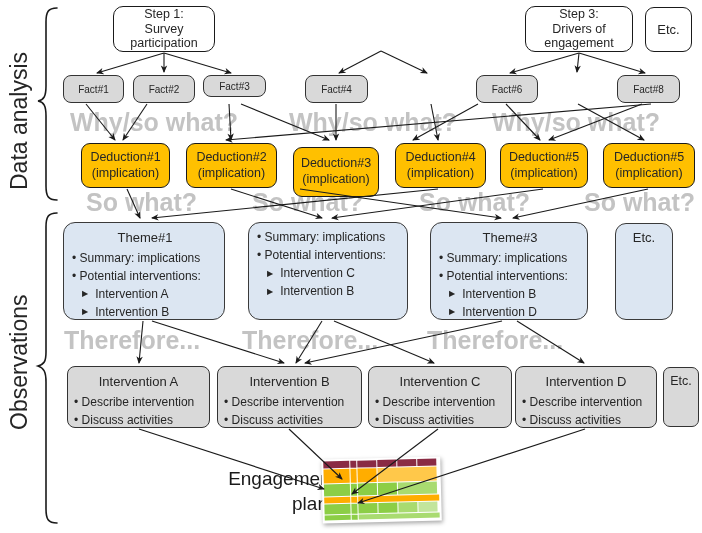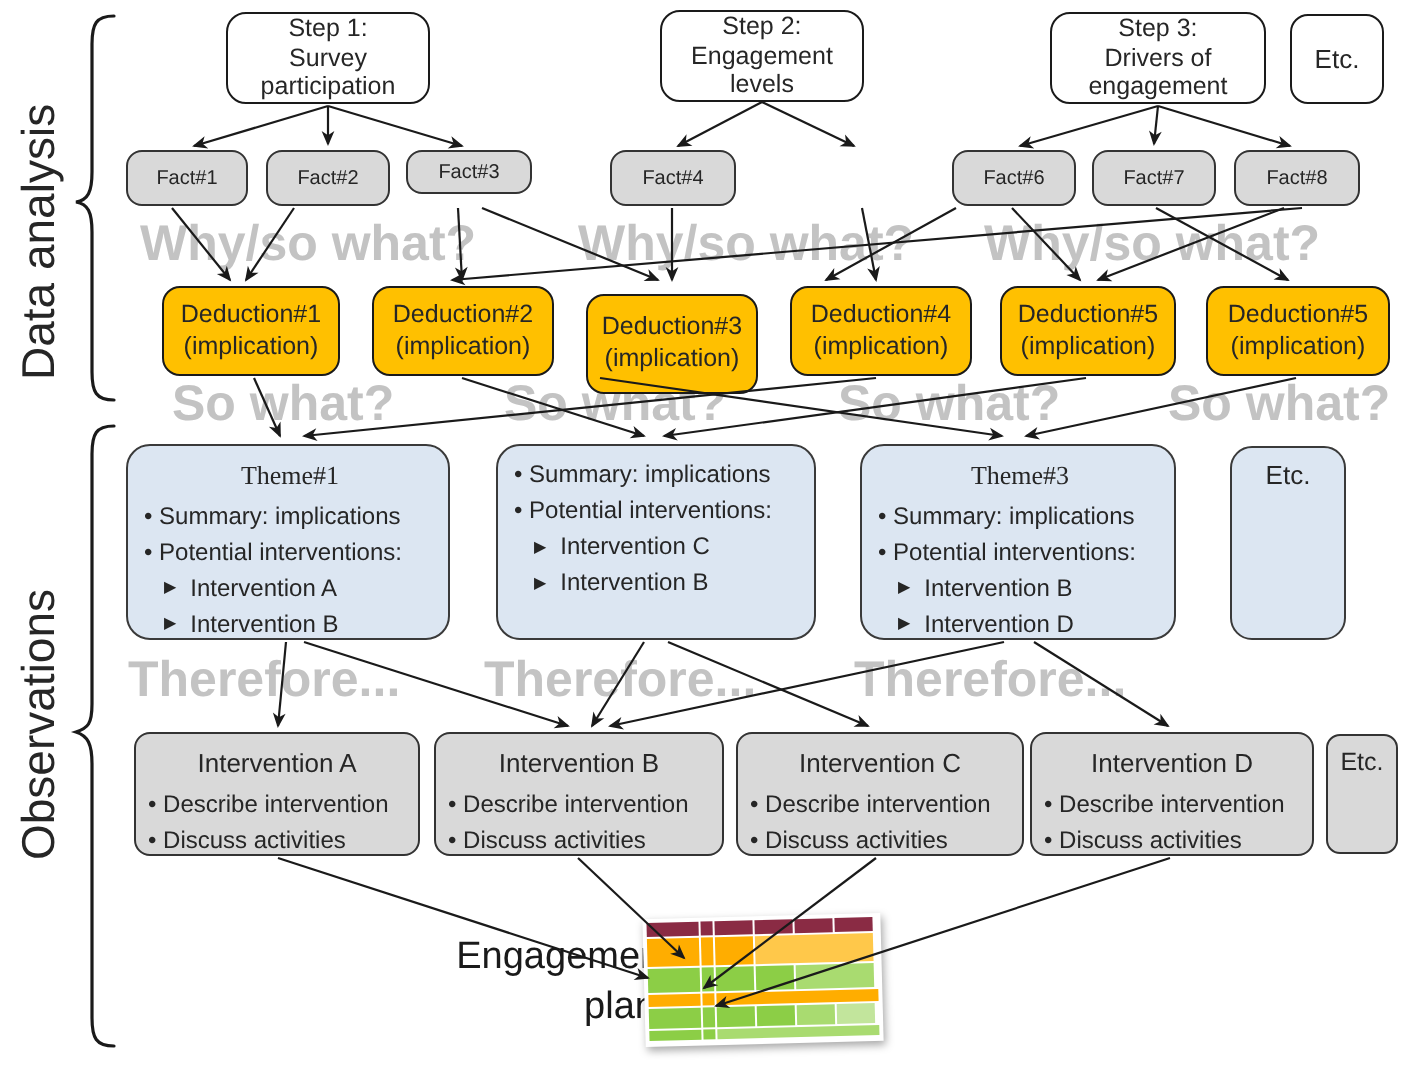--- a/index.html
+++ b/index.html
@@ -13,21 +13,21 @@
   .ded{background:#ffc000;border:1.4px solid #1a1a1a;border-radius:9px;
        font-size:12.5px;line-height:1.25;}
   .etc{background:#fff;border:1.4px solid #1a1a1a;border-radius:9px;font-size:13px;}
   .etc-blue{background:#dce6f2;border:1.4px solid #3a3a3a;border-radius:11px;
        font-size:13px;justify-content:flex-start;padding-top:6px;}
   .etc-gray{background:#d9d9d9;border:1.3px solid #333;border-radius:7px;
        font-size:12.5px;justify-content:flex-start;padding-top:6px;}
   .theme{background:#dce6f2;border:1.5px solid #3a3a3a;border-radius:12px;
          align-items:stretch;justify-content:flex-start;text-align:left;
          padding:5px 6px 4px 8px;font-size:12px;line-height:1.5;}
-  .theme .ttl{text-align:center;font-size:13px;margin-bottom:1px;font-family:Liberation Serif, serif;}
+  .theme .ttl{text-align:center;font-size:13px;margin-bottom:1px;}
   .brow::before{content:"• ";}
   .srow{padding-left:10px;}
   .srow::before{content:"▶";font-size:8px;margin-right:7px;vertical-align:1.5px;}
   .intv{background:#d9d9d9;border:1.3px solid #333;border-radius:8px;
         align-items:stretch;justify-content:flex-start;text-align:left;
         padding:5px 6px;font-size:12px;line-height:1.5;}
   .intv .ttl{text-align:center;font-size:13px;margin-bottom:1px;}
   .wm{position:absolute;font-weight:bold;font-size:25px;color:#c3c3c3;white-space:nowrap;}
   .vlabel{position:absolute;white-space:nowrap;font-size:23px;color:#262626;
           transform:rotate(-90deg);transform-origin:left top;}
@@ -56,34 +56,30 @@
   <div class="wm" style="left:64px;top:326px">Therefore...</div>
   <div class="wm" style="left:242px;top:326px">Therefore...</div>
   <div class="wm" style="left:427px;top:326px">Therefore...</div>
 
   <div class="vlabel" style="left:6px;top:190px">Data analysis</div>
   <div class="vlabel" style="left:6px;top:430px">Observations</div>
 
   <div class="box step" style="left:113px;top:6px;width:102px;height:46px">Step 1:
 Survey
 participation</div>
-  <div class="box step" style="left:330px;top:5px;width:102px;height:46px">Step 2:
-Engagement
-levels</div>
   <div class="box step" style="left:525px;top:6px;width:108px;height:46px">Step 3:
 Drivers of
 engagement</div>
   <div class="box etc" style="left:645px;top:7px;width:47px;height:45px">Etc.</div>
 
   <div class="box fact" style="left:63px;top:75px;width:61px;height:28px">Fact#1</div>
   <div class="box fact" style="left:133px;top:75px;width:62px;height:28px">Fact#2</div>
   <div class="box fact" style="left:203px;top:75px;width:63px;height:22px">Fact#3</div>
   <div class="box fact" style="left:305px;top:75px;width:63px;height:28px">Fact#4</div>
   <div class="box fact" style="left:476px;top:75px;width:62px;height:28px">Fact#6</div>
-  <div class="box fact" style="left:546px;top:75px;width:62px;height:28px">Fact#7</div>
   <div class="box fact" style="left:617px;top:75px;width:63px;height:28px">Fact#8</div>
 
   <div class="box ded" style="left:81px;top:143px;width:89px;height:45px">
     <div>Deduction#1</div>
     <div>(implication)</div>
   </div>
   <div class="box ded" style="left:186px;top:143px;width:91px;height:45px">
     <div>Deduction#2</div>
     <div>(implication)</div>
   </div>

